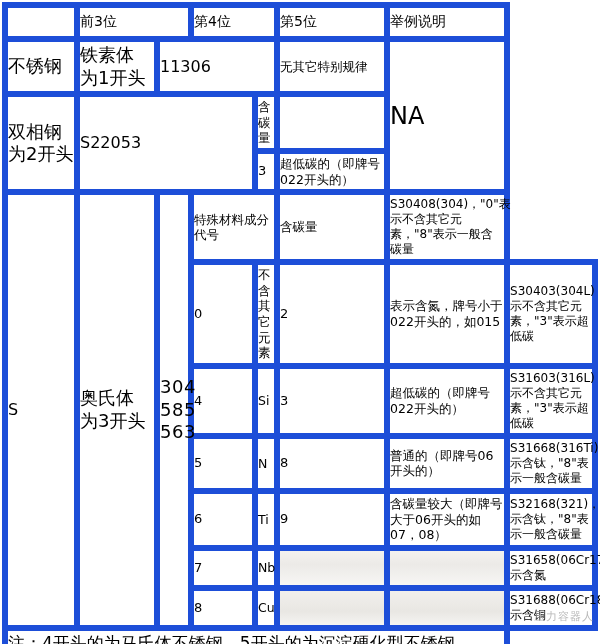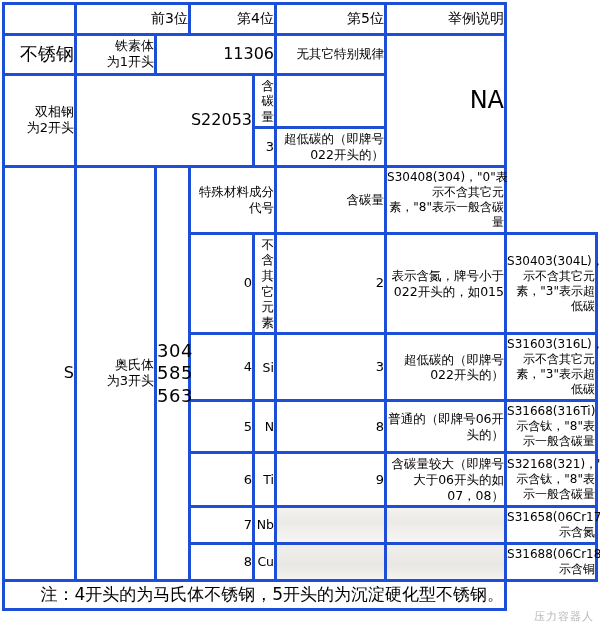--- a/index.html
+++ b/index.html
@@ -20,22 +20,22 @@
     height: 644px;
     background: #fff;
   }
   table.grid {
     border-collapse: collapse;
     width: 596px;
     margin: 2px;
     table-layout: fixed;
   }
   table.grid td, table.grid th {
-    border: 3px solid #1d4ed8;
-    text-align: right;
+    border: 6px solid #1d4ed8;
+    text-align: left;
     vertical-align: middle;
     font-weight: normal;
     padding: 2px 0;
     line-height: 1.25;
   }
   
   col.c1 { width: 72px; }
   col.c2 { width: 80px; }
   col.c3 { width: 34px; }
   col.c4 { width: 64px; }
@@ -47,21 +47,21 @@
     font-weight: bold;
     font-size: 14px;
     height: 24px;
   }
   .big-left {
     font-size: 18px;
     font-weight: bold;
     font-family: Liberation Serif, serif;
   }
   .lbl {
-    font-size: 13px;
+    font-size: 18px;
     font-weight: bold;
     line-height: 1.3;
   }
   .mid {
     font-size: 16px;
     font-weight: bold;
   }
   .num-col {
     font-size: 18px;
     font-weight: bold;

